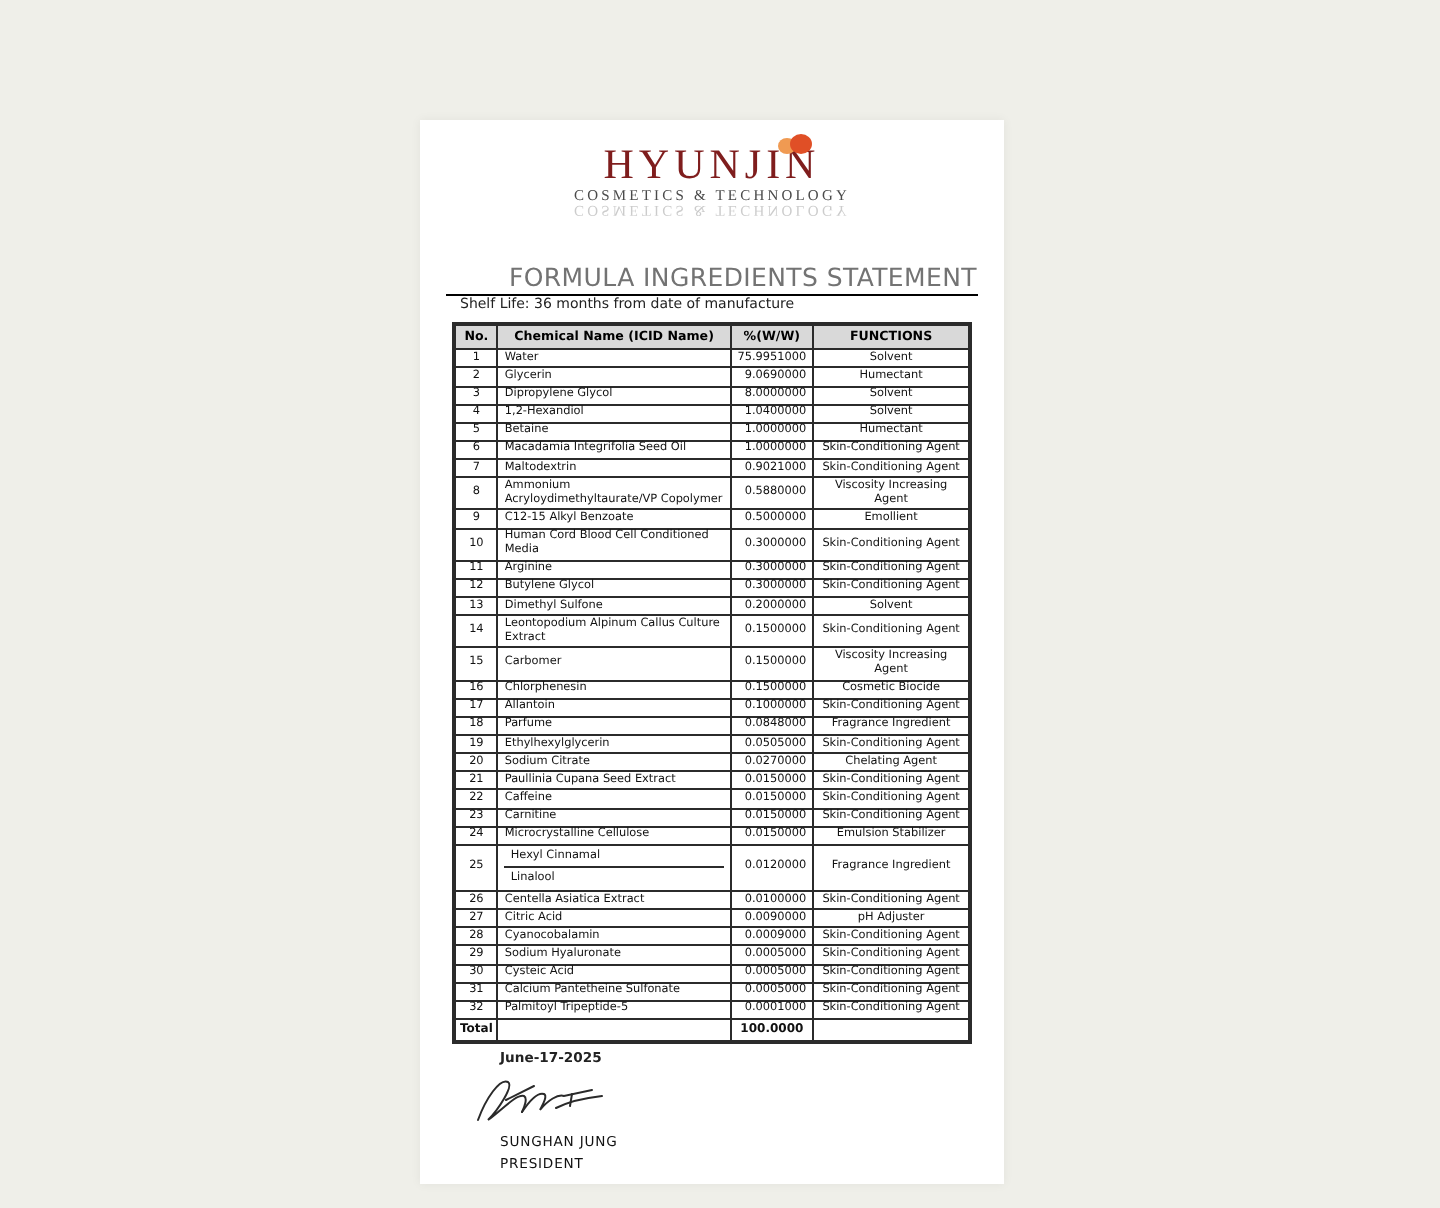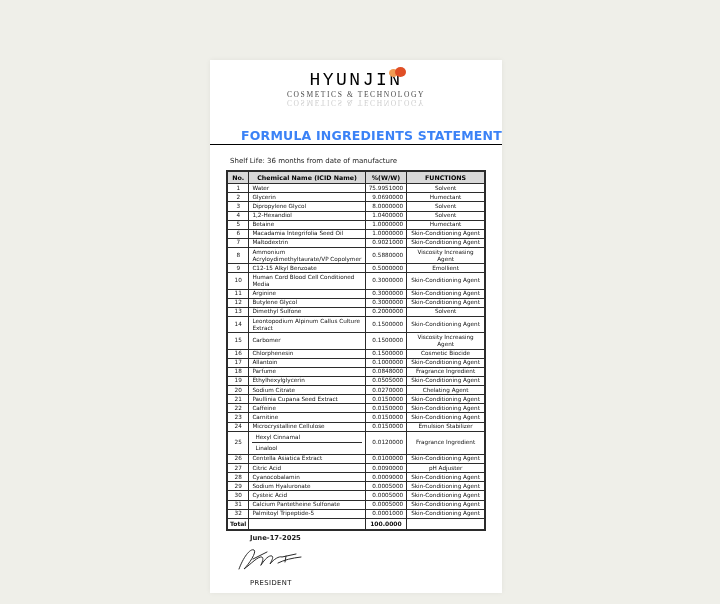--- a/index.html
+++ b/index.html
@@ -19,23 +19,23 @@
     width: 292px; min-height: 494px;
     background: #ffffff;
     box-shadow: 0 0 5px rgba(0,0,0,0.06);
     color: #111;
   }
 
   
   .logo-block { text-align: center; margin-top: 11px; }
   .brand-wrap { position: relative; display: inline-block; }
   .brand {
-    font-family: Liberation Mono, monospace;
-    font-size: 18px; letter-spacing: 2.5px;
-    color: #000000; line-height: 1.05;
+    font-family: Liberation Serif, serif;
+    font-size: 21px; letter-spacing: 2.5px;
+    color: #7f1d1d; line-height: 1.05;
   }
   .logo-mark { position: absolute; top: -4px; right: 16px; width: 20px; height: 11px; }
   .logo-mark .dot-light {
     position: absolute; left: 0; top: 2px; width: 9px; height: 8px;
     border-radius: 50%; background: #f09a52;
   }
   .logo-mark .dot-dark {
     position: absolute; left: 6px; top: 0; width: 11px; height: 10px;
     border-radius: 50%; background: #e04f26;
   }
@@ -52,28 +52,28 @@
     color: #4a4a4a; line-height: 1.1;
     transform: scaleY(-1);
     opacity: 0.28;
     height: 7px; overflow: hidden;
   }
 
   
   .doc-title-row { text-align: center; margin-top: 15px; }
   .doc-title {
     display: inline-block;
-    font-size: 12.5px; font-weight: bold; letter-spacing: 0.2px;
-    color: #3b82f6;
+    font-size: 12.5px; font-weight: normal; letter-spacing: 0.2px;
+    color: #737373;
     border-bottom: 1.5px solid #000;
     padding-bottom: 1px;
     padding-left: 31px;
   }
   .product-line { margin: 11px 20px 0; font-size: 7.4px; font-weight: bold; color: #000; }
-  .shelf-line   { margin: 12px 20px 0; font-size: 7px; color: #222; }
+  .shelf-line   { margin: 0 20px 0; font-size: 7px; color: #222; }
 
   
   table.ingredients {
     width: 260px;
     margin: 5px auto 0;
     border-collapse: collapse;
     border: 2px solid #2b2b2b;
   }
   table.ingredients th, table.ingredients td {
     border: 1px solid #2b2b2b;
@@ -363,16 +363,17 @@
         <g fill="none" stroke="#2a2a2a" stroke-width="1" stroke-linecap="round">
           <path d="M3,24 C7,13 14,3 18,5 C21,7 13,19 8,24 C15,19 22,11 26,12 C28,13 26,18 25,20"></path>
           <path d="M25,20 C29,14 33,10 36,11 C38,12 35,17 34,19 C38,14 43,11 46,12 L60,9"></path>
           <path d="M17,14 L31,7"></path>
           <path d="M42,18 C48,15 56,13 65,12"></path>
           <path d="M50,11 L49,17"></path>
         </g>
       </svg>
     </div>
 
+    <div class="signer-name">SUNGHAN JUNG</div>
     <div class="signer-title">PRESIDENT</div>
 
   </div>
 </div>
 
 </body></html>

